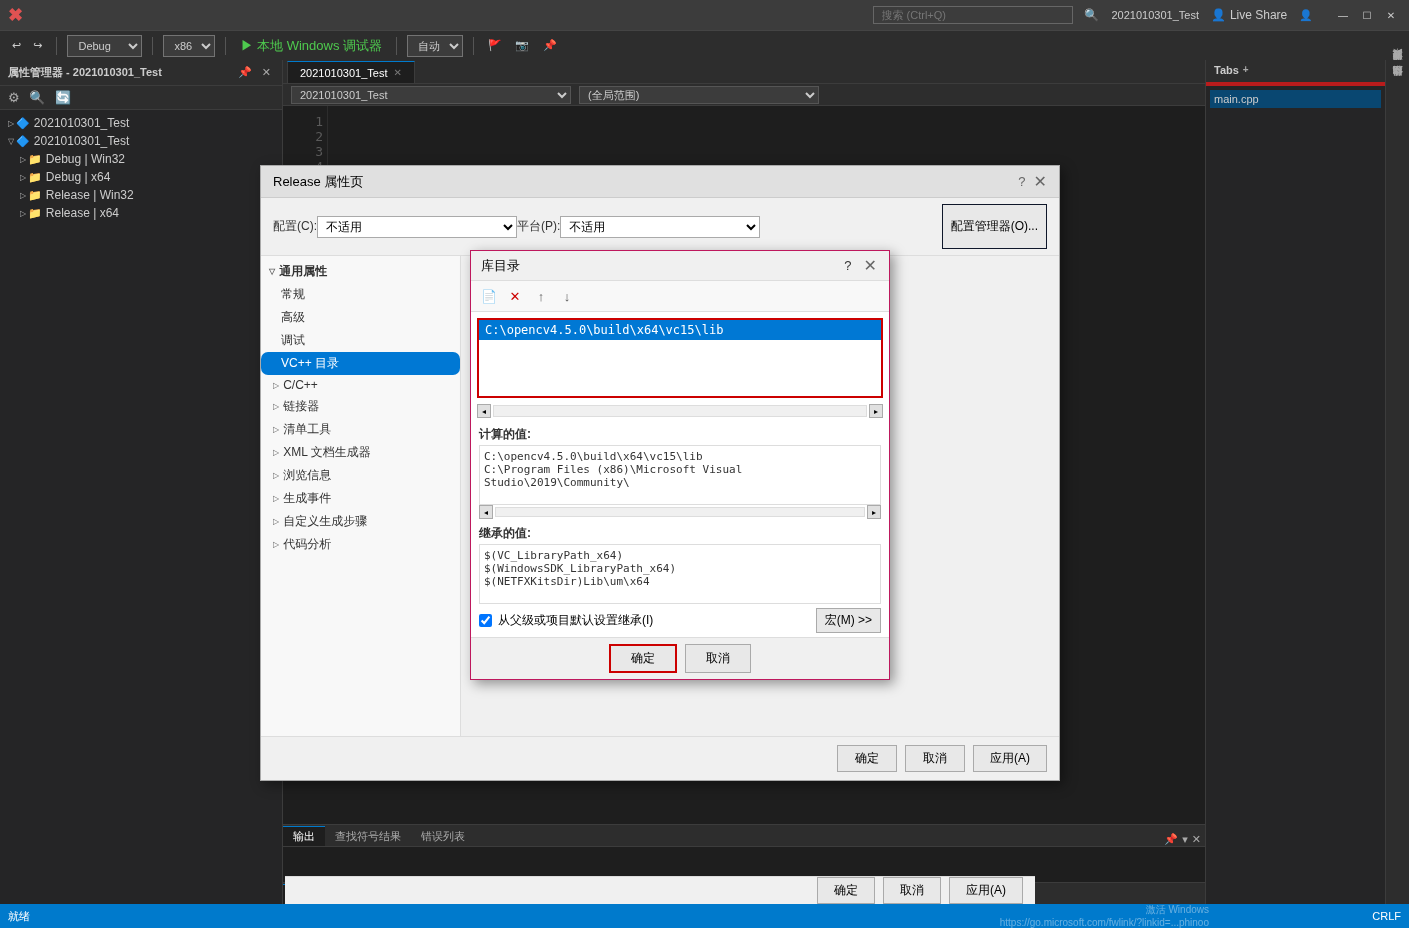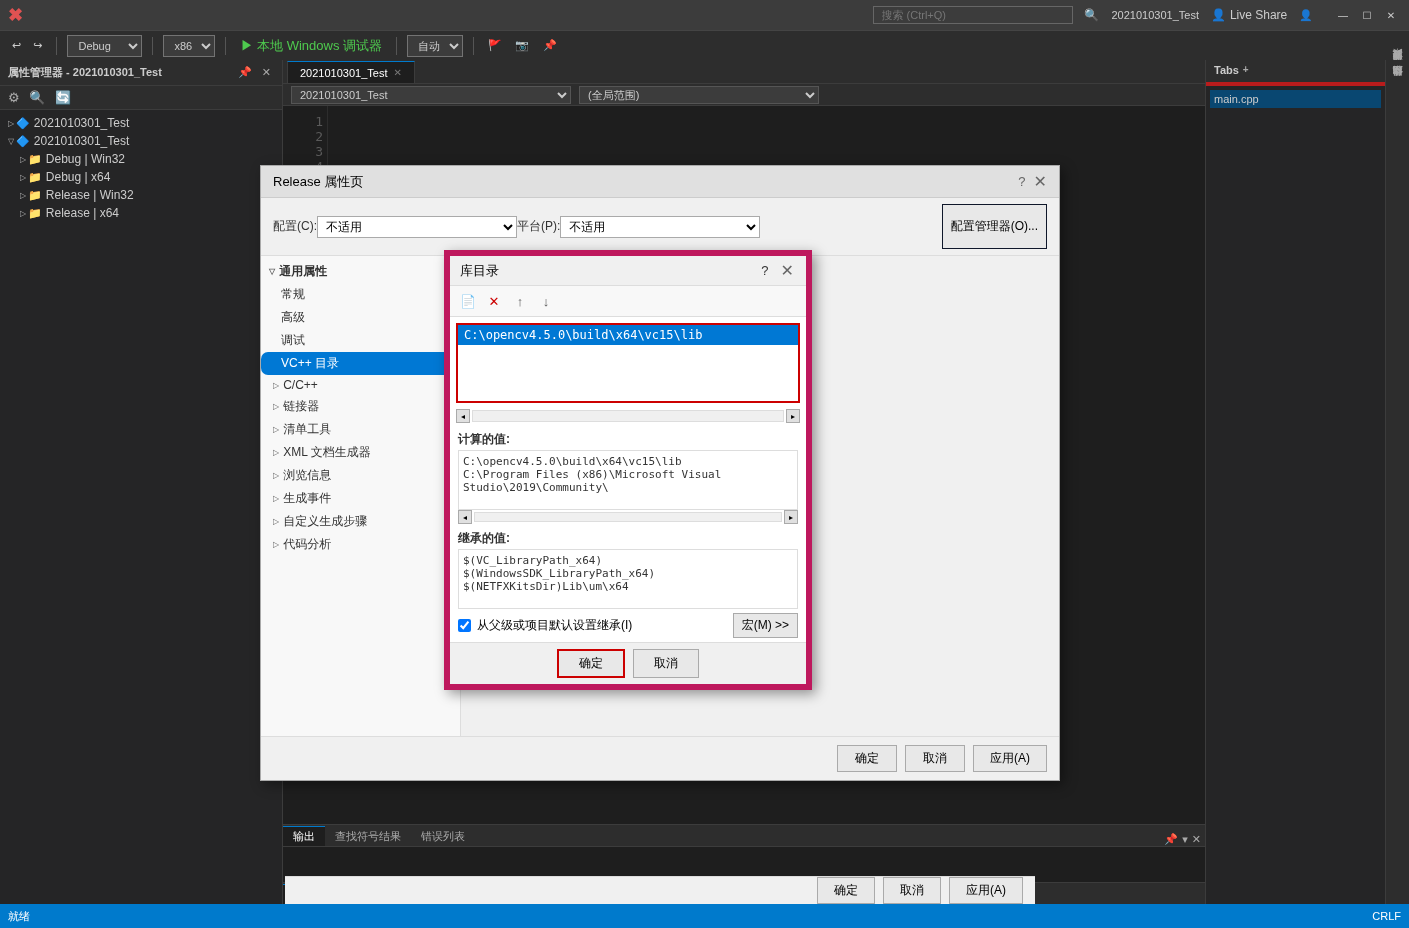--- a/index.html
+++ b/index.html
@@ -354,24 +354,24 @@
       padding: 4px 16px;
       font-size: 12px;
       cursor: pointer;
       min-width: 60px;
     }
 
     
     .lib-dialog {
       position: absolute;
       top: 250px;
-      left: 444px;
-      width: 368px;
+      left: 470px;
+      width: 420px;
       background: #fff;
-      border: 6px solid #be185d;
+      border: 1px solid #be185d;
       box-shadow: 4px 4px 12px rgba(0,0,0,0.4);
       z-index: 200;
     }
     .lib-dialog-title-bar {
       background: #f0f0f0;
       padding: 5px 10px;
       display: flex;
       align-items: center;
       justify-content: space-between;
       border-bottom: 1px solid #ddd;
@@ -669,20 +669,24 @@
 
   <div style="width:24px; background:#2d2d2d; border-left:1px solid #3c3c3c; display:flex; flex-direction:column; align-items:center; padding-top:4px;">
     <div style="writing-mode:vertical-rl; transform:rotate(180deg); color:#aaa; font-size:10px; padding:4px 1px; cursor:pointer; white-space:nowrap;">解决方案资源管理器</div>
     <div style="writing-mode:vertical-rl; transform:rotate(180deg); color:#aaa; font-size:10px; padding:4px 1px; cursor:pointer; white-space:nowrap; margin-top:8px;">添加空格代码建议</div>
   </div>
 
 </div>
 
 <div class="status-bar">
   <span>就绪</span>
+  <div style="position:absolute; right:200px; bottom:0; color:rgba(255,255,255,0.4); font-size:10px; text-align:right; pointer-events:none;">
+    <div>激活 Windows</div>
+    <div>https://go.microsoft.com/fwlink/?linkid=...phinoo</div>
+  </div>
   <div class="status-right">
     <span>CRLF</span>
   </div>
 </div>
 
 <div class="property-dialog">
   <div class="dialog-title-bar">
     <span class="dialog-title">Release 属性页</span>
     <div style="display:flex; gap:8px; align-items:center;">
       <span style="cursor:pointer; font-size:13px; color:#666;">?</span>

